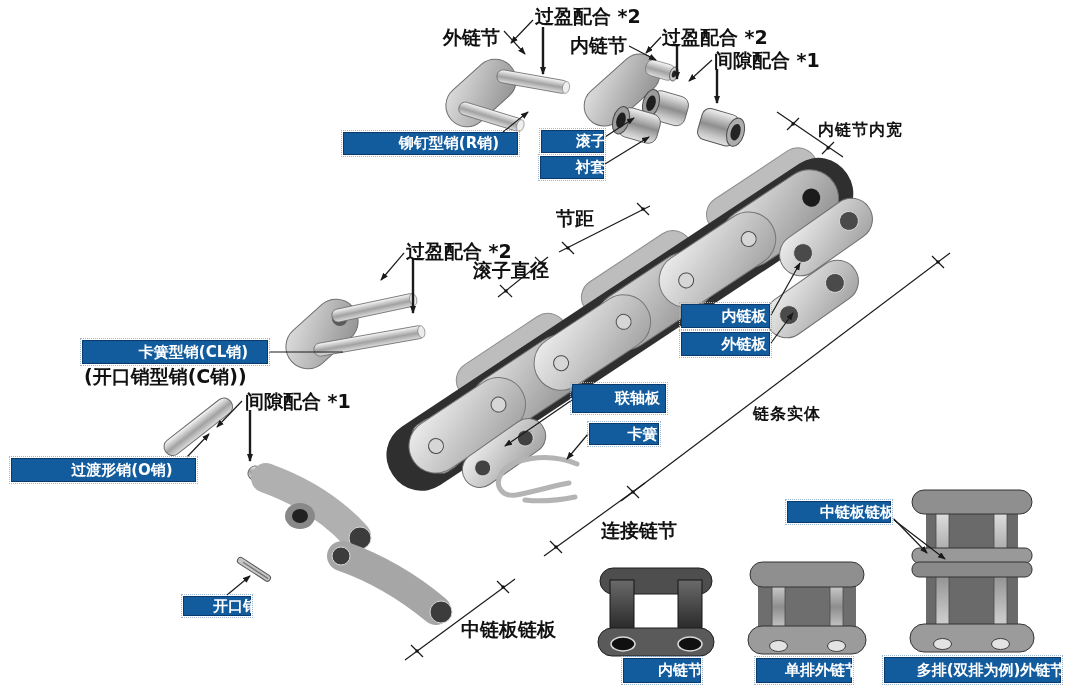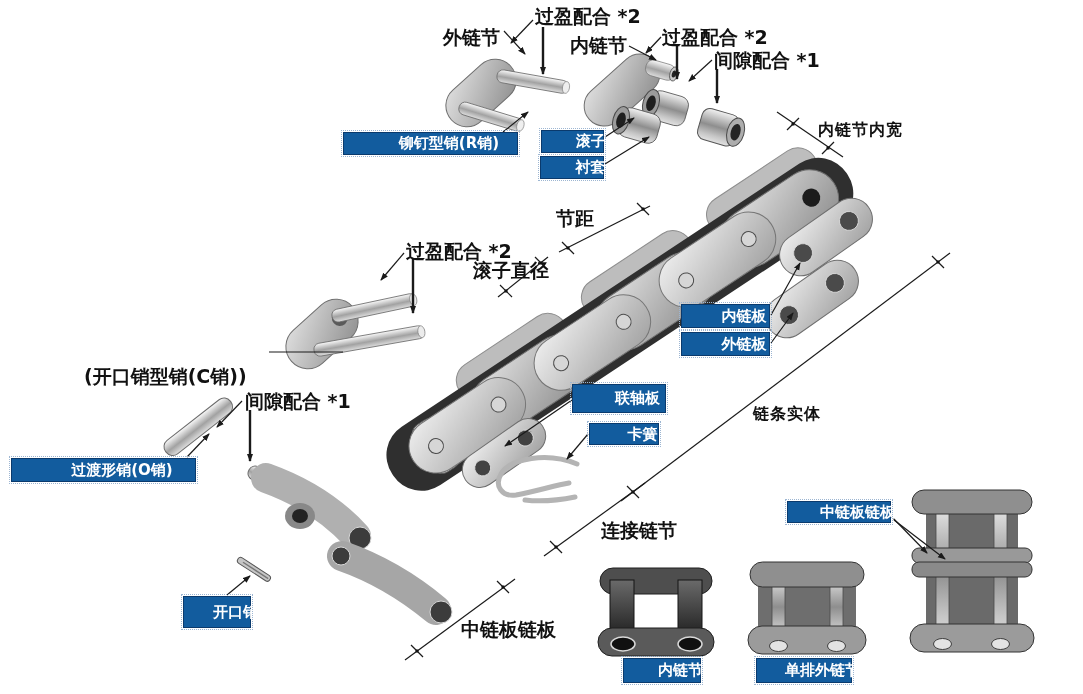--- a/index.html
+++ b/index.html
@@ -275,27 +275,29 @@
     <line x1="891" y1="516" x2="927" y2="553" marker-end="url(#arr)"></line>
     <line x1="894" y1="520" x2="945" y2="559" marker-end="url(#arr)"></line>
   </g>
 </svg>
 
 <div class="label-box" style="left:343px;top:132px;width:175px;height:23px">铆钉型销(R销)</div>
 <div class="label-box" style="left:541px;top:130px;width:63px;height:23px">滚子</div>
 <div class="label-box" style="left:540px;top:156px;width:64px;height:23px">衬套</div>
 <div class="label-box" style="left:681px;top:304px;width:89px;height:24px">内链板</div>
 <div class="label-box" style="left:681px;top:332px;width:89px;height:24px">外链板</div>
+<div class="label-box" style="left:82px;top:340px;width:186px;height:24px">卡簧型销(CL销)</div>
 <div class="label-box" style="left:11px;top:458px;width:185px;height:24px">过渡形销(O销)</div>
 <div class="label-box" style="left:572px;top:384px;width:94px;height:29px">联轴板</div>
 <div class="label-box" style="left:589px;top:423px;width:70px;height:22px">卡簧</div>
-<div class="label-box" style="left:183px;top:596px;width:68px;height:32px">开口销</div>
+<div class="label-box" style="left:183px;top:596px;width:68px;height:20px">开口销</div>
 <div class="label-box" style="left:787px;top:501px;width:104px;height:22px">中链板链板</div>
 <div class="label-box" style="left:623px;top:658px;width:78px;height:25px">内链节</div>
 <div class="label-box" style="left:756px;top:658px;width:96px;height:25px">单排外链节</div>
+<div class="label-box" style="left:884px;top:657px;width:177px;height:26px">多排(双排为例)外链节</div>
 
 <div class="note" style="left:443px;top:27px">外链节</div>
 <div class="note" style="left:535px;top:6px">过盈配合 *2</div>
 <div class="note" style="left:570px;top:35px">内链节</div>
 <div class="note" style="left:662px;top:27px">过盈配合 *2</div>
 <div class="note" style="left:714px;top:50px">间隙配合 *1</div>
 <div class="note big" style="left:818px;top:121px">内链节内宽</div>
 <div class="note" style="left:556px;top:208px">节距</div>
 <div class="note" style="left:406px;top:241px">过盈配合 *2</div>
 <div class="note" style="left:473px;top:260px">滚子直径</div>

